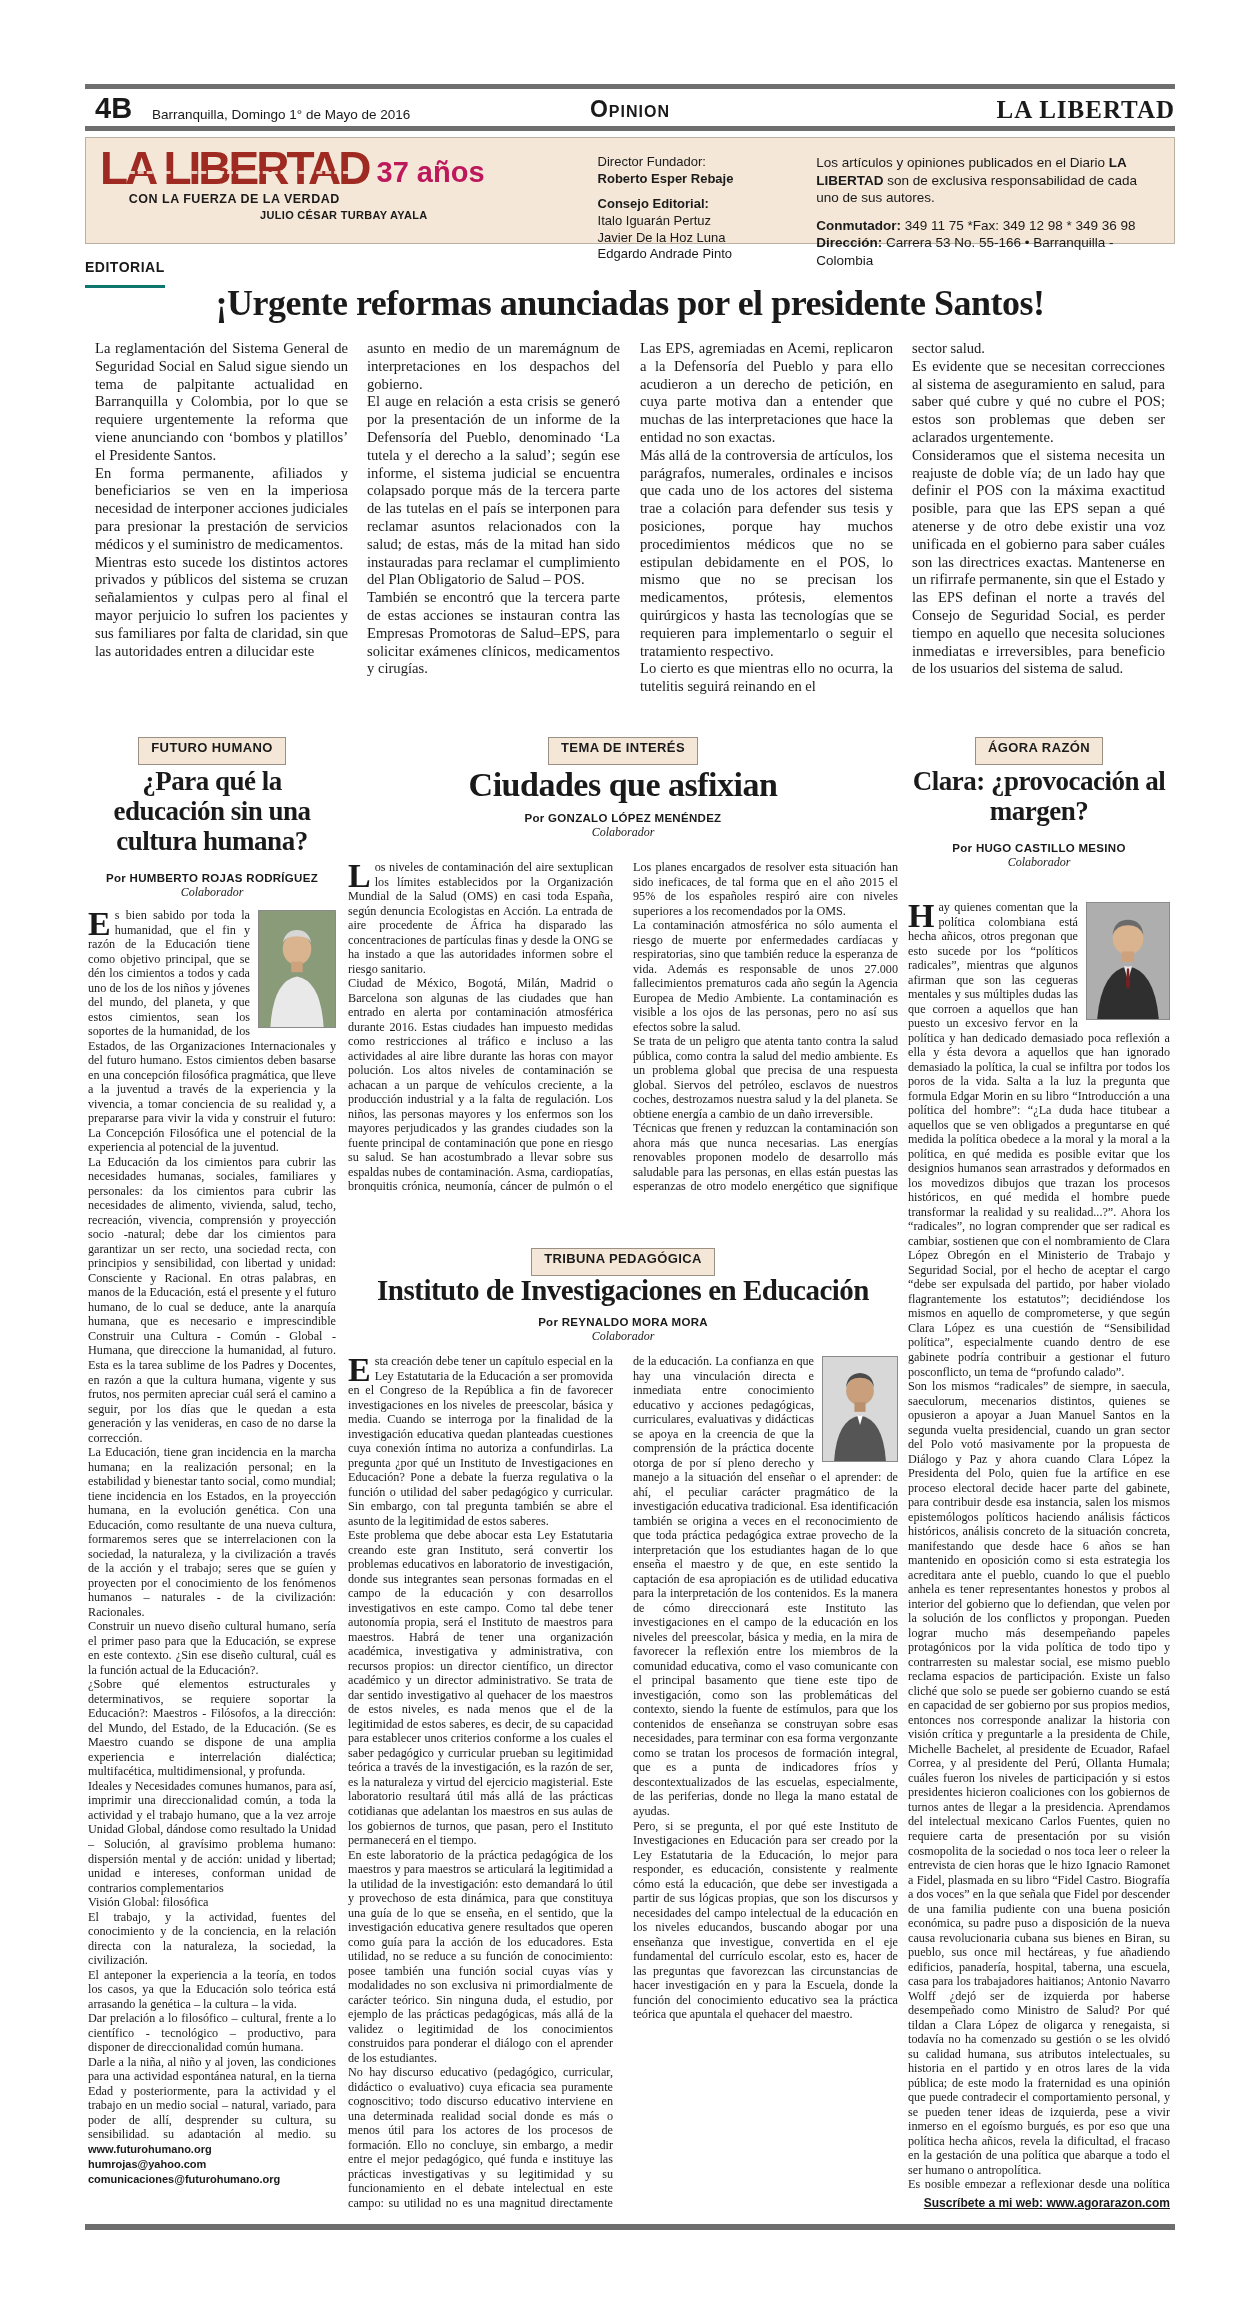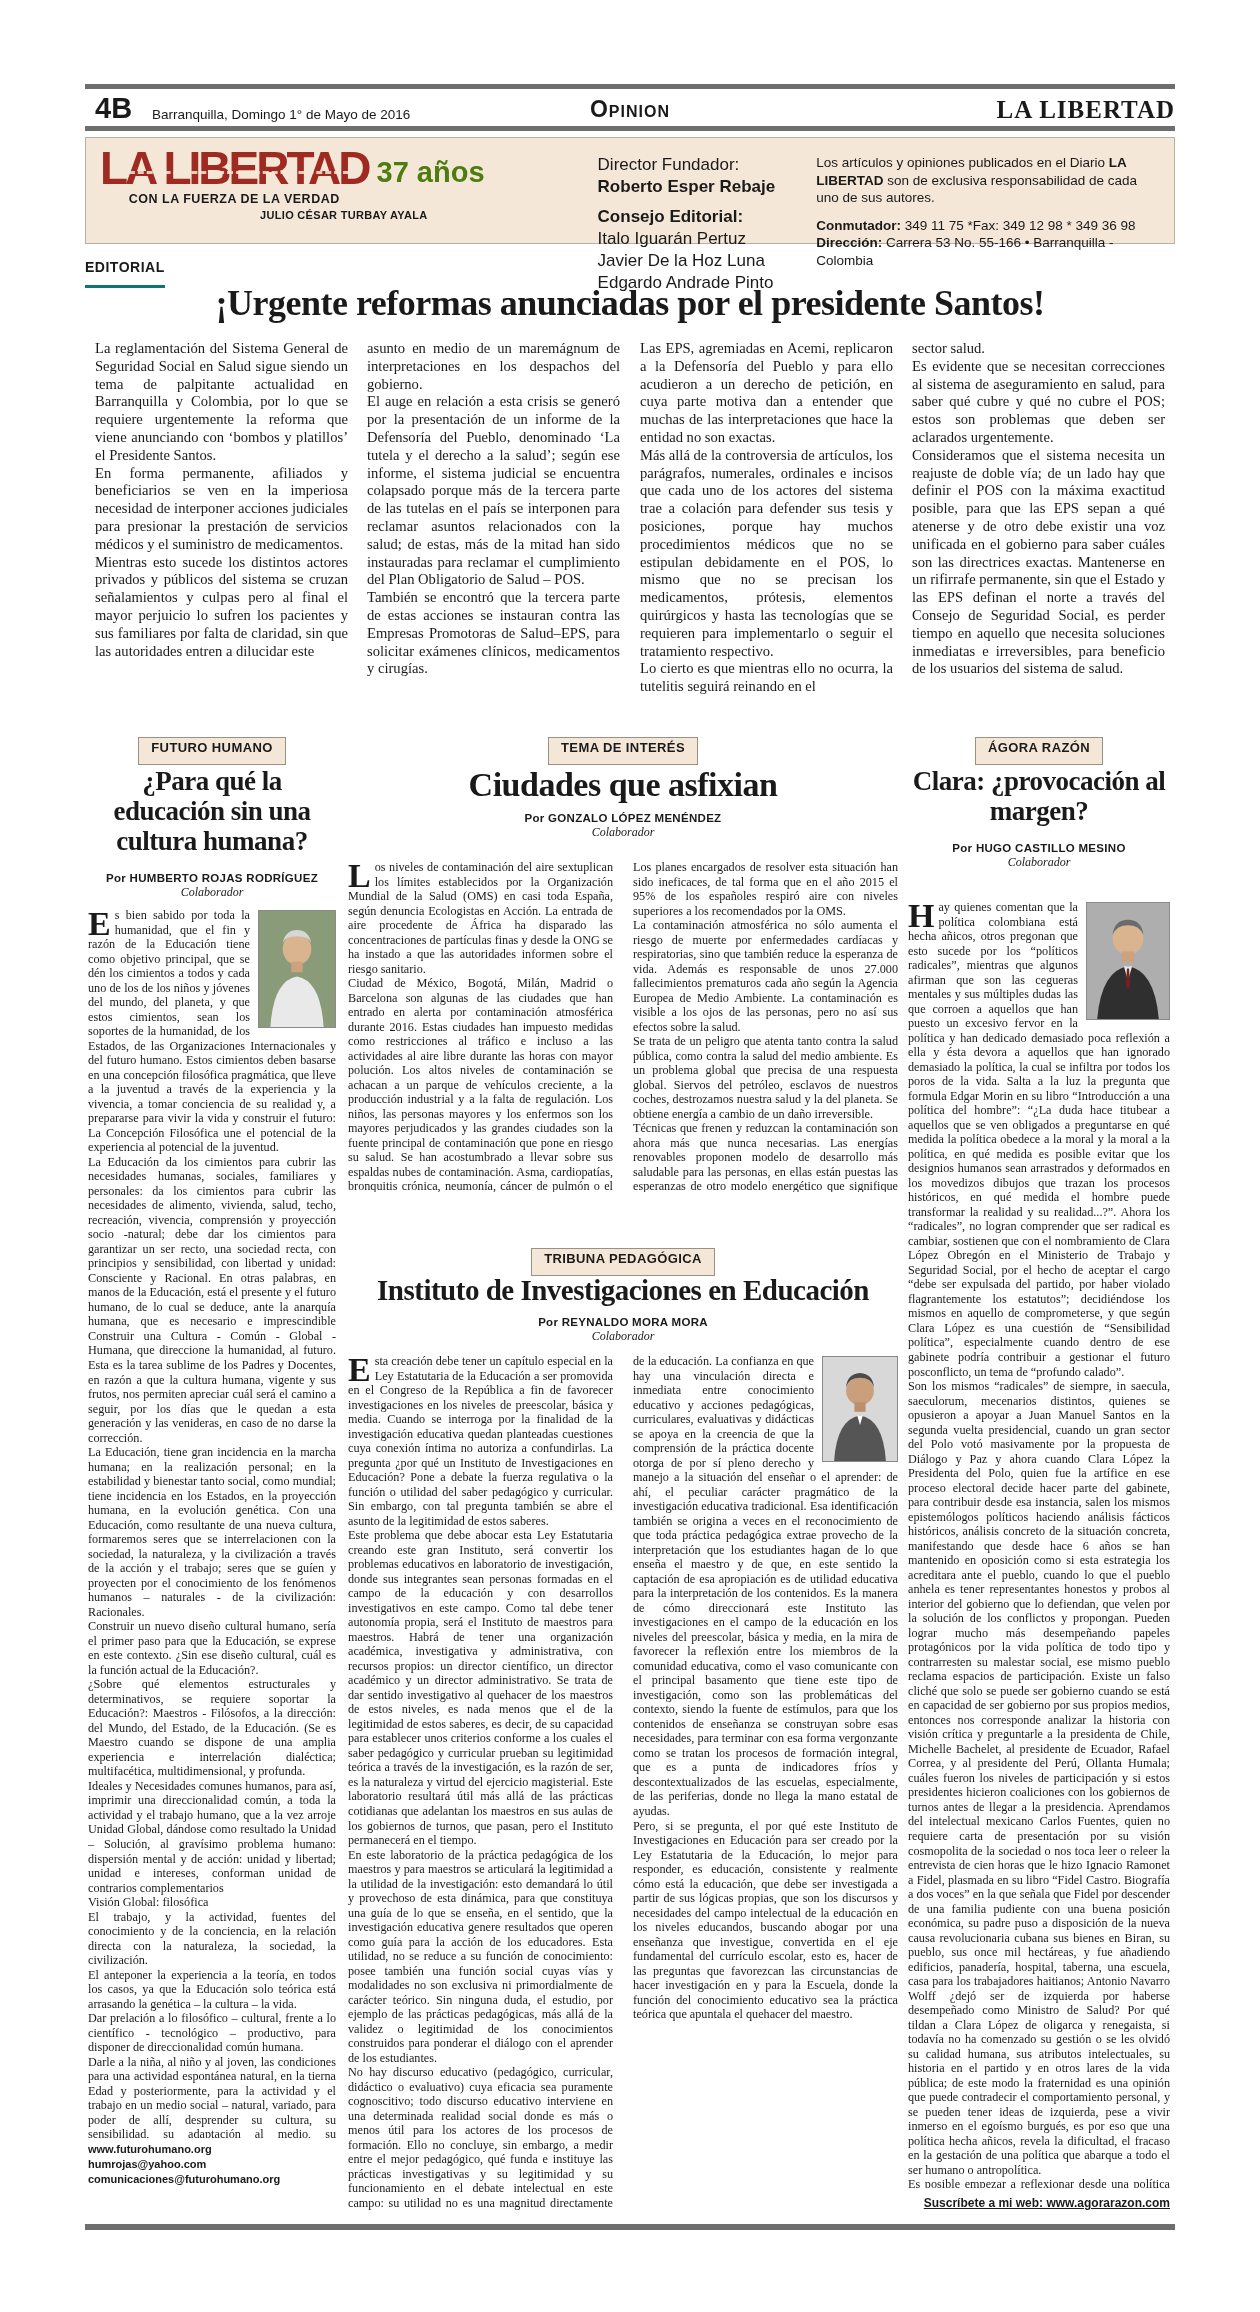--- a/index.html
+++ b/index.html
@@ -13,26 +13,26 @@
   .dateline{font-family:"Liberation Sans",sans-serif;font-size:13.5px;}
   .section-title{font-family:"Liberation Sans",sans-serif;font-weight:bold;font-size:23px;font-variant:small-caps;letter-spacing:1px;}
   .brand-top{font-family:"Liberation Serif",serif;font-weight:bold;font-size:25px;letter-spacing:1px;}
 
   
   .masthead{background:#f4e7d7;border:1px solid #b9b0a4;display:flex;padding:8px 14px 6px 14px;}
   .mh-left{width:46%;}
   .logo-wrap{display:inline-block;text-align:center;vertical-align:top;}
   .logo{font-family:"Liberation Sans",sans-serif;font-weight:bold;font-size:46px;line-height:44px;letter-spacing:-3px;color:#9e2a21;position:relative;transform:scaleY(1.05);transform-origin:top;}
   .logo::after{content:"";position:absolute;left:4%;right:4%;top:56%;border-top:3px dashed rgba(244,231,215,.85);}
-  .years{font-family:"Liberation Sans",sans-serif;font-weight:bold;font-size:29px;color:#4d7c0f;vertical-align:top;display:inline-block;margin:10px 0 0 8px;}
+  .years{font-family:"Liberation Sans",sans-serif;font-weight:bold;font-size:29px;color:#be185d;vertical-align:top;display:inline-block;margin:10px 0 0 8px;}
   .slogan{font-family:"Liberation Sans",sans-serif;font-weight:bold;font-size:12.5px;letter-spacing:.5px;margin-top:2px;}
   .mh-quote{font-family:"Liberation Sans",sans-serif;font-size:12px;text-align:center;margin-top:3px;line-height:1.25;}
   .mh-quote b{font-weight:bold;}
   .quote-author{font-family:"Liberation Sans",sans-serif;font-weight:bold;font-size:11px;text-align:center;margin-top:3px;letter-spacing:.3px;}
-  .mh-mid{width:21%;font-family:"Liberation Sans",sans-serif;font-size:17px;line-height:1.3;padding:8px 0 0 10px;}
+  .mh-mid{width:21%;font-family:"Liberation Sans",sans-serif;font-size:13px;line-height:1.3;padding:8px 0 0 10px;}
   .mh-mid .bold{font-weight:bold;}
   .mh-mid .gap{height:8px;}
   .mh-mid p{margin:0;}
   .mh-right{width:33%;font-family:"Liberation Sans",sans-serif;font-size:13.5px;line-height:1.3;padding:8px 0 0 6px;}
   .mh-right .row2{margin-top:10px;}
   .mh-right b{font-weight:bold;}
 
   
   .ed-label{font-family:"Liberation Sans",sans-serif;font-weight:bold;font-size:14px;letter-spacing:.5px;border-bottom:3px solid #0f766e;display:inline-block;padding-bottom:10px;}
   .ed-headline{font-weight:bold;font-size:36px;text-align:center;letter-spacing:-.5px;}

